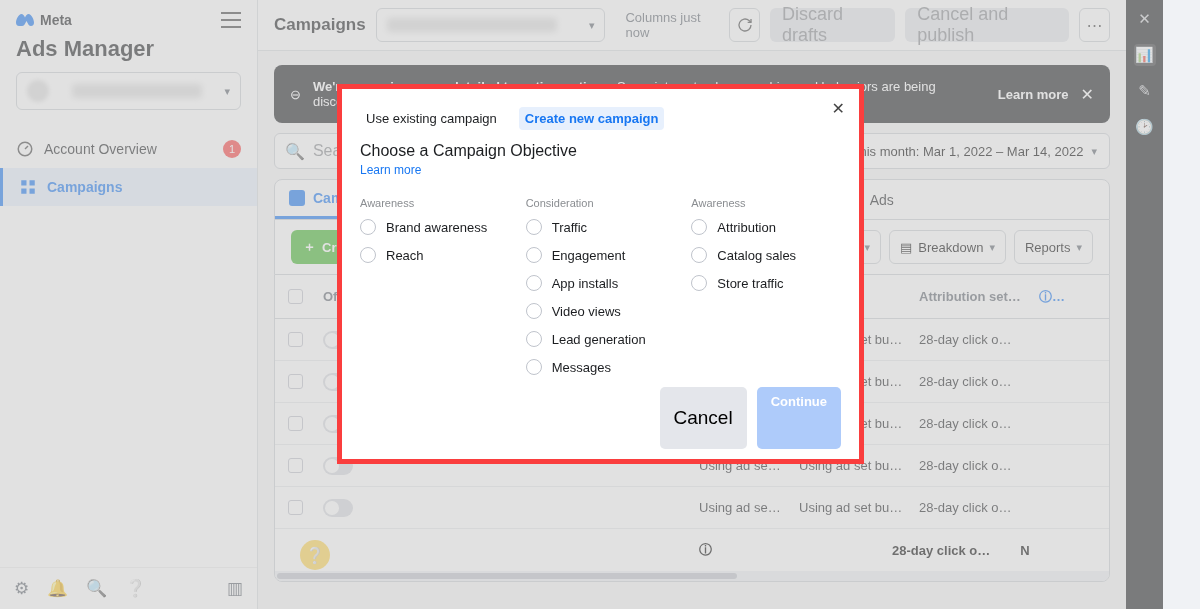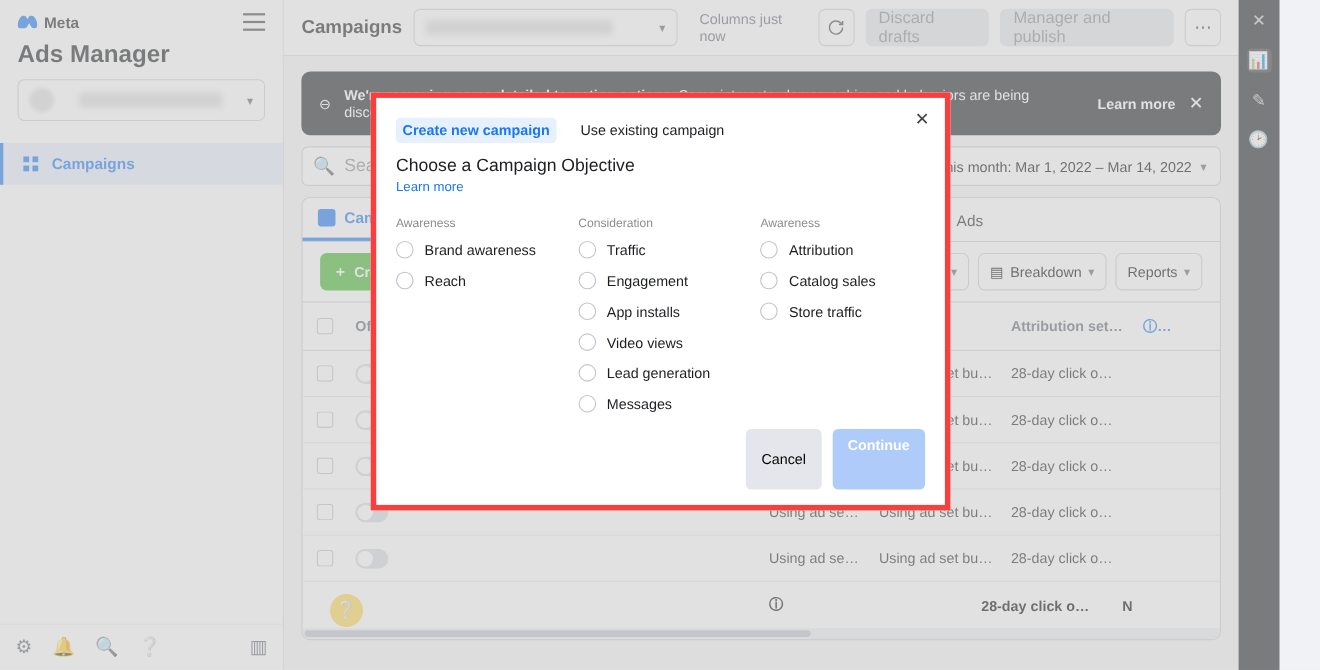--- a/index.html
+++ b/index.html
@@ -29,21 +29,21 @@
 .sb-foot .fi { font-size:17px; cursor:pointer; }
 
 .main { flex:1; display:flex; flex-direction:column; }
 .topbar { display:flex; align-items:center; gap:10px; padding:8px 16px; border-bottom:1px solid #dadde1; background:#fff; }
 .tb-title { font-size:17px; font-weight:600; color:#1c1e21; }
 .tb-sel { border:1px solid #ccd0d5; border-radius:6px; height:34px; width:250px; display:flex; align-items:center; justify-content:space-between; padding:0 10px; }
 .tb-sel .blur { width:170px; height:14px; background:#ddd; filter:blur(3px); border-radius:3px; }
 .tb-spacer { flex:1; }
 .tb-upd { color:#606770; font-size:13px; }
 .icon-btn { width:34px; height:34px; border:1px solid #ccd0d5; border-radius:6px; display:flex; align-items:center; justify-content:center; cursor:pointer; background:#fff; color:#444; }
-.btn-gray { background:#e4e6eb; color:#8a8d91; border-radius:6px; padding:0 12px; height:34px; display:flex; align-items:center; font-size:15px; cursor:not-allowed; }
+.btn-gray { background:#e4e6eb; color:#8a8d91; border-radius:6px; padding:0 12px; height:34px; display:flex; align-items:center; font-size:18px; cursor:not-allowed; }
 
 .banner { background:#1c1e21; color:#fff; margin:14px 16px 0; border-radius:8px; padding:14px 16px; display:flex; align-items:center; gap:12px; font-size:13px; }
 .banner .bmsg { flex:1; }
 .banner b { font-weight:700; }
 .banner .learn { font-weight:700; cursor:pointer; }
 .banner .bx { cursor:pointer; font-size:16px; }
 
 .toolbar { display:flex; gap:10px; padding:10px 16px; align-items:center; }
 .search { flex:1; border:1px solid #ccd0d5; border-radius:6px; background:#fff; height:36px; display:flex; align-items:center; padding:0 10px; color:#8a8d91; gap:8px; }
 .date-sel { border:1px solid #ccd0d5; border-radius:6px; background:#fff; height:36px; display:flex; align-items:center; padding:0 12px; font-size:13px; gap:8px; cursor:pointer; }
@@ -91,21 +91,21 @@
 .mtab.active { color:#1877f2; font-weight:700; background:#e7f0fd; border-radius:4px; }
 .mtitle { font-size:16px; color:#1c1e21; margin-top:12px; }
 .mlearn { color:#1877f2; font-size:12px; margin-top:3px; cursor:pointer; }
 .mclose { position:absolute; right:14px; top:10px; font-size:16px; cursor:pointer; color:#444; }
 .cols { display:flex; gap:16px; margin-top:20px; }
 .col { flex:1; }
 .col-h { font-size:11px; color:#8a8d91; margin-bottom:10px; }
 .opt { display:flex; align-items:center; gap:10px; font-size:13px; color:#1c1e21; margin-bottom:12px; cursor:pointer; }
 .radio { width:16px; height:16px; border:1px solid #c0c4cc; border-radius:50%; }
 .mfoot { margin-top:auto; display:flex; justify-content:flex-end; gap:10px; }
-.btn-cancel { background:#e4e6eb; border-radius:5px; padding:20px 14px; font-size:13px; cursor:pointer; }
+.btn-cancel { background:#e4e6eb; border-radius:5px; padding:20px 14px; font-size:19px; cursor:pointer; }
 .btn-cont { background:#aecbfa; color:#fff; border-radius:5px; padding:7px 14px; font-size:13px; font-weight:700; cursor:pointer; }
 svg { display:block; }
 </style>
 </head>
 <body>
 
 <div class="app">
   <div class="sidebar">
     <div class="sb-top">
       <div class="logo-row">
@@ -122,20 +122,30 @@
           </div>
       </div>
       <div class="prod-title">Ads Manager</div>
       <div class="acct-sel">
         <div class="av"></div>
           <div class="blur"></div>
           <span class="caret">▾</span>
       </div>
     </div>
     <div class="sb-nav">
+      <div class="nav-item">
+        <span class="ico">
+            <svg width="18" height="18" viewBox="0 0 24 24" fill="none" stroke="#444" stroke-width="2">
+              <circle cx="12" cy="12" r="9"></circle>
+              <path d="M12 12l4-4"></path>
+            </svg>
+          </span>
+        <span>Account Overview</span>
+        <span class="badge">1</span>
+      </div>
       <div class="nav-item active">
         <span class="ico">
             <svg width="18" height="18" viewBox="0 0 24 24" fill="#1877f2">
               <rect x="3" y="3" width="7" height="7"></rect>
               <rect x="14" y="3" width="7" height="7"></rect>
               <rect x="3" y="14" width="7" height="7"></rect>
               <rect x="14" y="14" width="7" height="7"></rect>
             </svg>
           </span>
         <span>Campaigns</span>
@@ -159,21 +169,21 @@
         </div>
       <div class="tb-spacer"></div>
       <span class="tb-upd">Columns just now</span>
       <div class="icon-btn">
           <svg width="16" height="16" viewBox="0 0 24 24" fill="none" stroke="#444" stroke-width="2">
             <path d="M21 12a9 9 0 1 1-3-6.7L21 8"></path>
             <path d="M21 3v5h-5"></path>
           </svg>
         </div>
       <div class="btn-gray">Discard drafts</div>
-      <div class="btn-gray">Manager and publish</div>
+      <div class="btn-gray">Cancel and publish</div>
       <div class="icon-btn">⋯</div>
     </div>
 
     <div class="banner">
       <span>⊖</span>
       <span class="bmsg"><b>We're removing some detailed targeting options.</b> <span>Some interests, demographics and behaviors are being discontinued.</span></span>
       <span class="learn">Learn more</span>
       <span class="bx">✕</span>
     </div>
 
@@ -311,22 +321,22 @@
 </div>
 
 <div class="fab">❔</div>
 
 <div class="dim"></div>
 
 <div class="modal-frame">
   <div class="modal">
     <span class="mclose">✕</span>
     <div class="mtabs">
+      <span class="mtab">Use existing campaign</span>
       <span class="mtab active">Create new campaign</span>
-      <span class="mtab">Use existing campaign</span>
     </div>
     <div class="mtitle">Choose a Campaign Objective</div>
     <div class="mlearn">Learn more</div>
     <div class="cols">
       <div class="col">
         <div class="col-h">Awareness</div>
         <div class="opt">
             <span class="radio"></span>
             <span>Brand awareness</span>
           </div>

